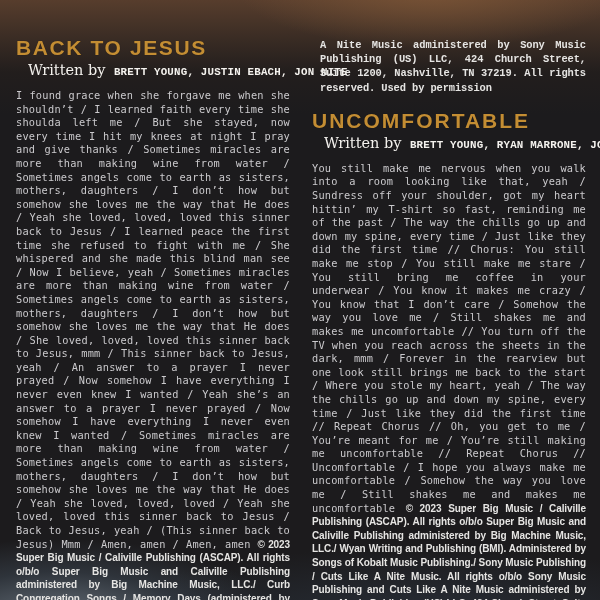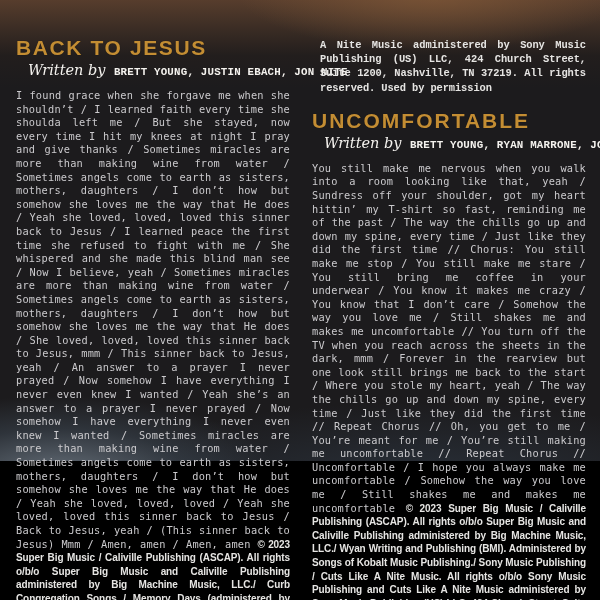--- a/index.html
+++ b/index.html
@@ -1,19 +1,19 @@
 <!DOCTYPE html>
 <html><head>
 <meta charset="utf-8">
 <style>
   html,body{margin:0;padding:0;}
   body{width:600px;height:600px;overflow:hidden;background:#000;}
   .page{
     position:relative;
-    width:600px;height:461px;
+    width:600px;height:600px;
     box-sizing:border-box;
     padding:36px 14px 0 16px;
     display:flex;
     gap:22px;
     background:
       radial-gradient(ellipse 260px 80px at 72% -2%, rgba(128,88,56,0.85), rgba(128,88,56,0) 75%),
       linear-gradient(180deg, rgba(92,64,46,0.92) 0%, rgba(72,52,39,0.62) 7%, rgba(46,35,29,0.35) 12%, rgba(28,26,28,0) 19%),
       radial-gradient(ellipse 300px 110px at 10% 103%, rgba(120,132,144,0.8), rgba(72,86,100,0.42) 42%, rgba(28,26,28,0) 72%),
       radial-gradient(ellipse 460px 110px at 70% 104%, rgba(50,62,76,0.6), rgba(28,26,28,0) 70%),
       #1c1b1d;
@@ -29,21 +29,20 @@
     color:#c38d33;
     text-shadow:0 0 1px rgba(0,0,0,0.4);
   }
   .credit{
     margin:0 0 10px 12px;
     color:#f4f2ee;
     white-space:nowrap;
   }
   .script{
     font-family:"DejaVu Serif",serif;
-    font-style:italic;
     font-size:14.5px;
     margin-right:4px;
   }
   .writers{
     font-family:Liberation Mono, monospace;
     font-weight:700;
     font-size:10.8px;
     letter-spacing:0.2px;
   }
   .lyrics{

